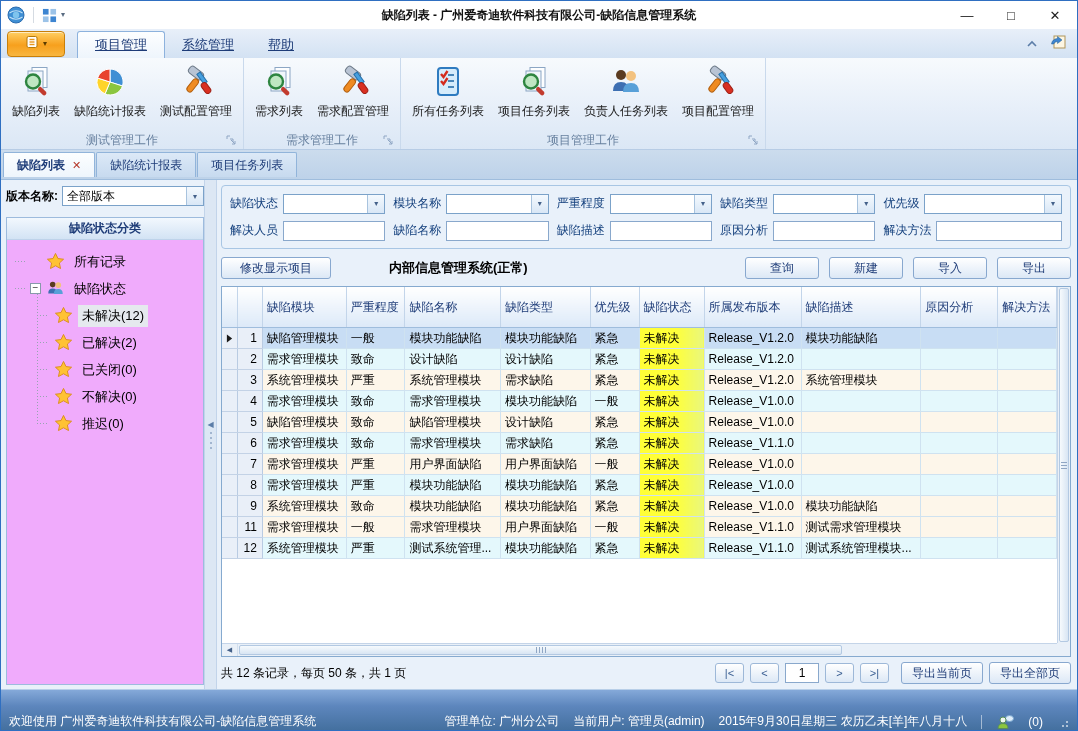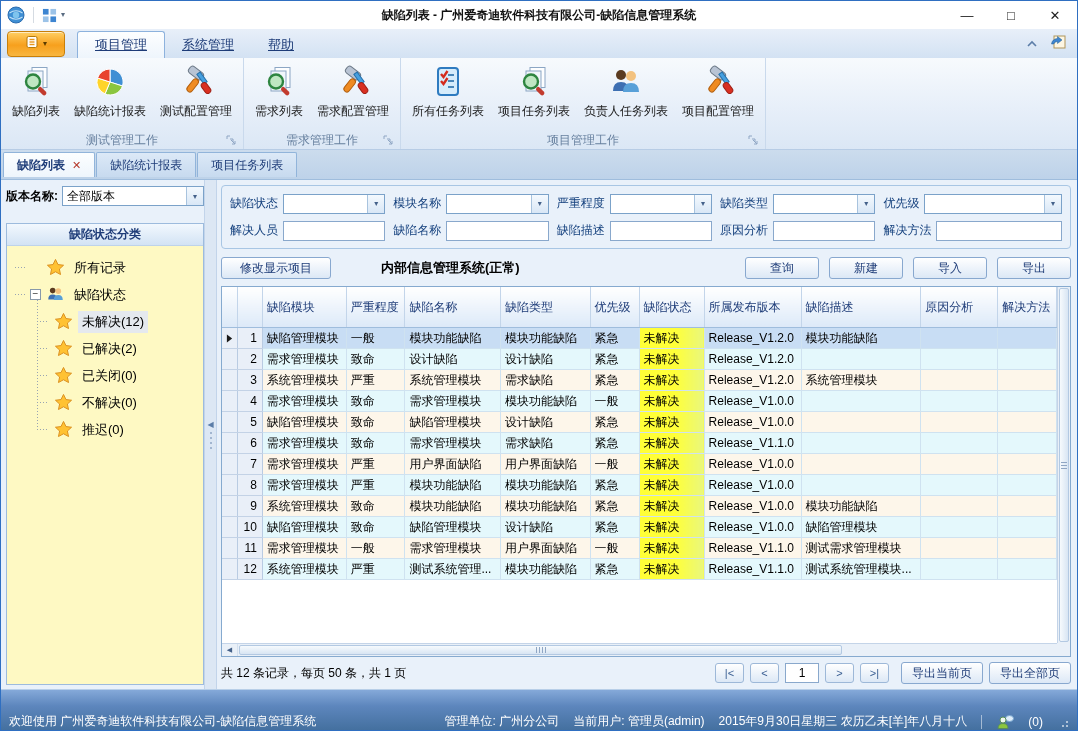--- a/index.html
+++ b/index.html
@@ -44,21 +44,21 @@
 
   
   .main{flex:1;display:flex;min-height:0;}
   .sidebar{width:203px;box-sizing:border-box;padding:5px 0 4px 5px;display:flex;flex-direction:column;flex:0 0 auto;}
   .version-row{display:flex;align-items:center;gap:4px;height:22px;flex:0 0 auto;}
   .version-label{font-weight:bold;white-space:nowrap;}
   .combo{background:#fff;border:1px solid #7ba2c9;height:20px;display:flex;align-items:center;box-sizing:border-box;}
   .version-row .combo{flex:1;}
   .combo-val{flex:1;padding:0 4px;overflow:hidden;white-space:nowrap;}
   .combo-arrow{width:16px;align-self:stretch;background:linear-gradient(#f4f9fe,#d9e7f6);border-left:1px solid #a8c3de;display:flex;align-items:center;justify-content:center;font-size:8px;color:#44618a;}
-  .tree-panel{flex:1;margin-top:16px;border:1px solid #9dbbdd;background:#fef9c3;display:flex;flex-direction:column;min-height:0;}
+  .tree-panel{flex:1;margin-top:10px;border:1px solid #9dbbdd;background:#f0abfc;display:flex;flex-direction:column;min-height:0;}
   .tree-header{height:21px;background:linear-gradient(#f2f8fe,#d3e3f4);border-bottom:1px solid #bed3ea;color:#1e3c78;font-weight:bold;text-align:center;line-height:21px;flex:0 0 auto;}
   .tree{padding:8px 2px 2px 8px;overflow:hidden;}
   .tree-row{display:flex;align-items:center;height:27px;gap:5px;font-size:13px;}
   .tree-row .stub{width:10px;height:1px;background:repeating-linear-gradient(90deg,#98a4b2 0 1px,transparent 1px 3px);flex:0 0 auto;}
   .expander{width:9px;height:9px;border:1px solid #8899aa;background:#fff;font-size:10px;line-height:7px;text-align:center;color:#333;flex:0 0 auto;}
   .expander.none{visibility:hidden;}
   .ticon{width:19px;height:19px;flex:0 0 auto;}
   .ticon svg{width:19px;height:19px;display:block;}
   .tlabel{white-space:nowrap;padding:2px 4px;}
   .tree-children{position:relative;margin-left:22px;}
@@ -74,21 +74,21 @@
 
   
   .content{flex:1;display:flex;flex-direction:column;min-width:0;padding:0 6px 0 4px;box-sizing:border-box;}
   .filterbox{border:1px solid #a8c6e4;border-radius:4px;margin-top:5px;padding:4px 8px;flex:0 0 auto;}
   .filter-row{display:flex;align-items:center;height:27px;gap:8px;}
   .filter-field{display:flex;align-items:center;flex:1;gap:5px;min-width:0;}
   .filter-field:last-child{flex:1.15;}
   .flabel{color:#15417e;white-space:nowrap;flex:0 0 auto;}
   .filter-field .combo{flex:1;min-width:0;}
   .tinput{flex:1;height:20px;box-sizing:border-box;border:1px solid #89a8cc;padding:0 3px;font:inherit;min-width:0;}
-  .action-row{display:flex;align-items:center;height:30px;margin-top:4px;gap:16px;flex:0 0 auto;}
+  .action-row{display:flex;align-items:center;height:30px;margin-top:4px;gap:24px;flex:0 0 auto;}
   .btn{height:22px;background:linear-gradient(#ffffff,#dce8f6);border:1px solid #88a8cf;border-radius:3px;color:#1e3c78;font:inherit;padding:0 10px;}
   .modify-btn{min-width:110px;}
   .system-label{font-weight:bold;font-size:13px;margin-left:10px;padding-left:24px;}
   .action-spacer{flex:1;}
   .btn.act{width:74px;padding:0;}
 
   
   .grid-wrap{flex:1;margin-top:3px;position:relative;border:1px solid #86aacf;background:#fff;min-height:0;overflow:hidden;}
   .grid-clip{position:absolute;left:0;top:0;right:13px;bottom:13px;overflow:hidden;background:#fff;}
   #grid-table{border-collapse:collapse;table-layout:fixed;}
@@ -673,34 +673,20 @@
                   <td class="">致命</td>
                   <td class="">模块功能缺陷</td>
                   <td class="">模块功能缺陷</td>
                   <td class="">紧急</td>
                   <td class="status">未解决</td>
                   <td class="">Release_V1.0.0</td>
                   <td class="">模块功能缺陷</td>
                   <td class=""></td>
                   <td class=""></td>
                 </tr>
-                <tr class="even">
-                  <td class="ind"></td>
-                  <td class="num">10</td>
-                  <td class="">缺陷管理模块</td>
-                  <td class="">致命</td>
-                  <td class="">缺陷管理模块</td>
-                  <td class="">设计缺陷</td>
-                  <td class="">紧急</td>
-                  <td class="status">未解决</td>
-                  <td class="">Release_V1.0.0</td>
-                  <td class="">缺陷管理模块</td>
-                  <td class=""></td>
-                  <td class=""></td>
-                </tr>
                 <tr class="odd">
                   <td class="ind"></td>
                   <td class="num">11</td>
                   <td class="">需求管理模块</td>
                   <td class="">一般</td>
                   <td class="">需求管理模块</td>
                   <td class="">用户界面缺陷</td>
                   <td class="">一般</td>
                   <td class="status">未解决</td>
                   <td class="">Release_V1.1.0</td>

